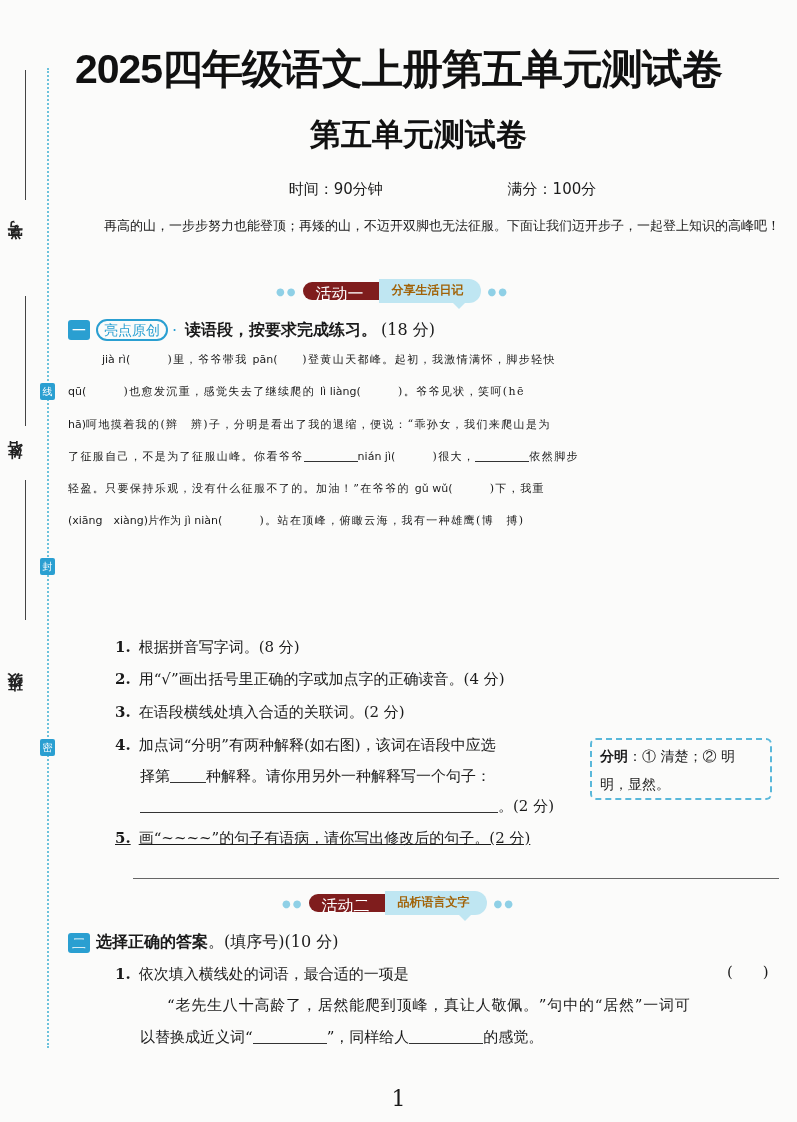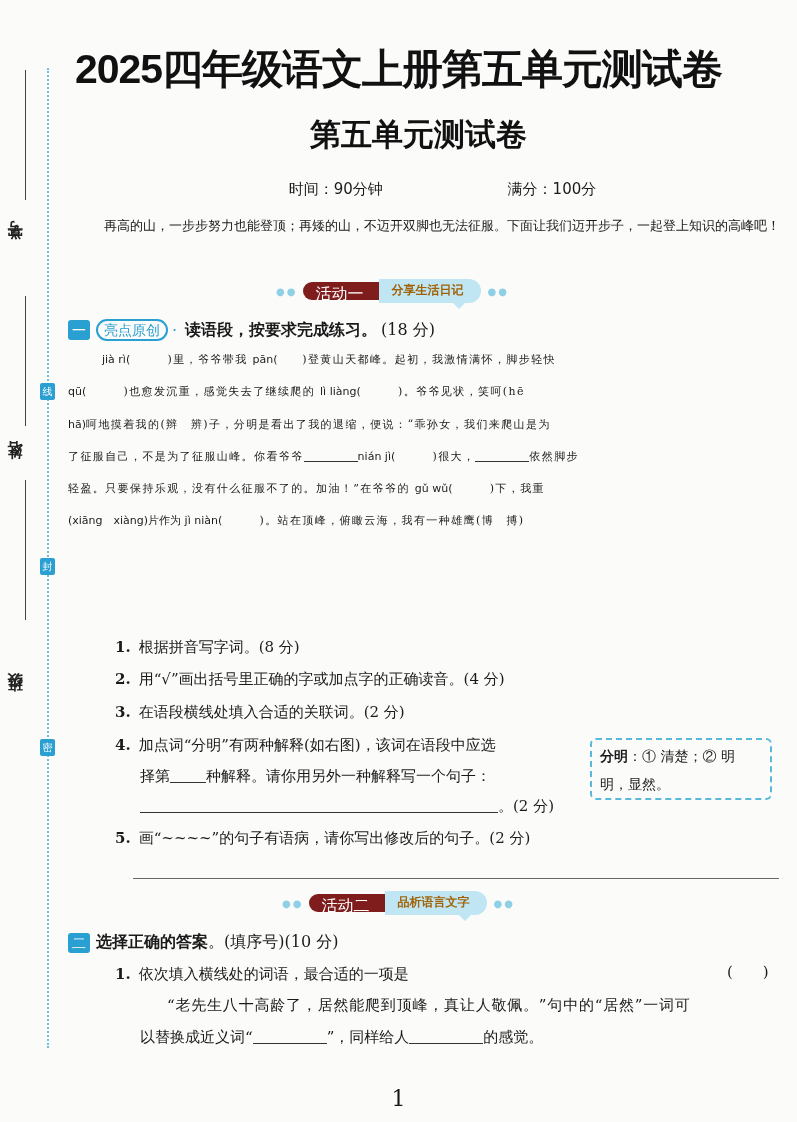--- a/index.html
+++ b/index.html
@@ -164,21 +164,21 @@
 <div class="subq serif" style="top:767px;left:133px;">
   <span>择第</span><span class="blank" style="width:36px;"></span><span>种解释。请你用另外一种解释写一个句子：</span>
 </div>
 <div class="subq serif" style="top:797px;left:133px;text-align:center;">
   <span class="blank" style="width:358px;"></span><span>。(2 分)</span>
 </div>
 <div class="def-box serif">
   <b>分明</b><span>：① 清楚；② 明</span><br>
   <span>明，显然。</span>
 </div>
-<div class="subq serif" style="top:829px;">
+<div class="subq serif" style="top:829px;text-decoration:underline;">
   <b>5.</b><span>画“~~~~”的句子有语病，请你写出修改后的句子。(2 分)</span>
 </div>
 <div class="rule" style="top:878px;left:133px;width:646px;"></div>
 
 <div class="banner" style="left:276px;top:891px;">
   <span class="dots">●●</span>
   <span class="left">活动二</span>
   <span class="right">品析语言文字</span>
   <span class="dots">●●</span>
 </div>

